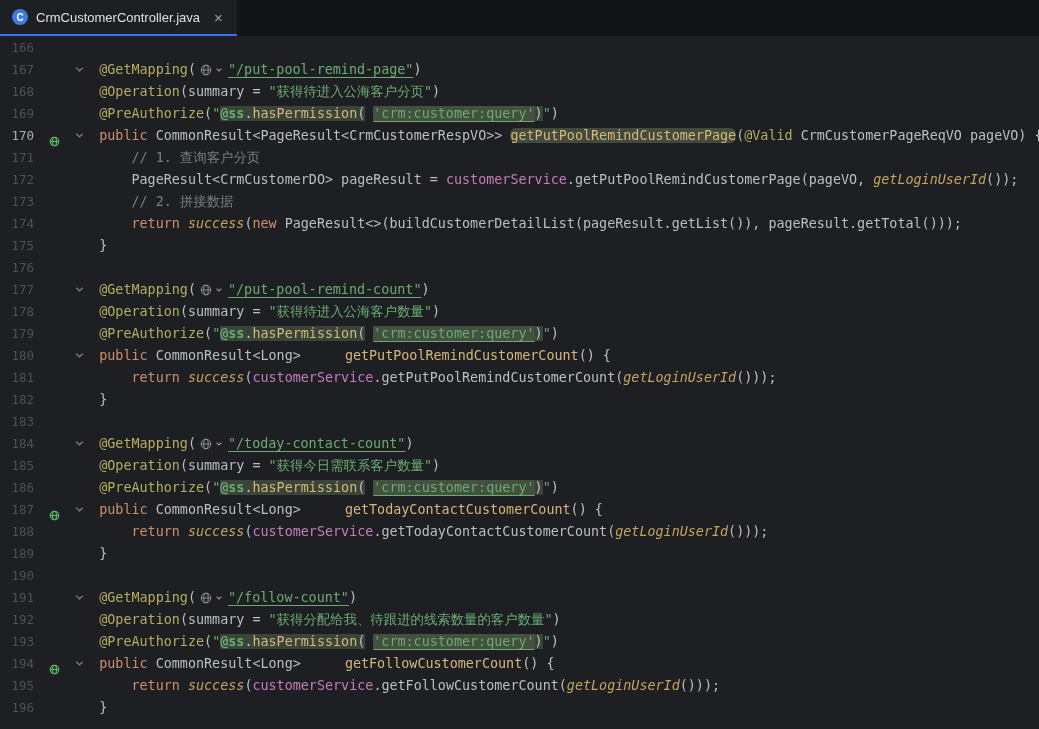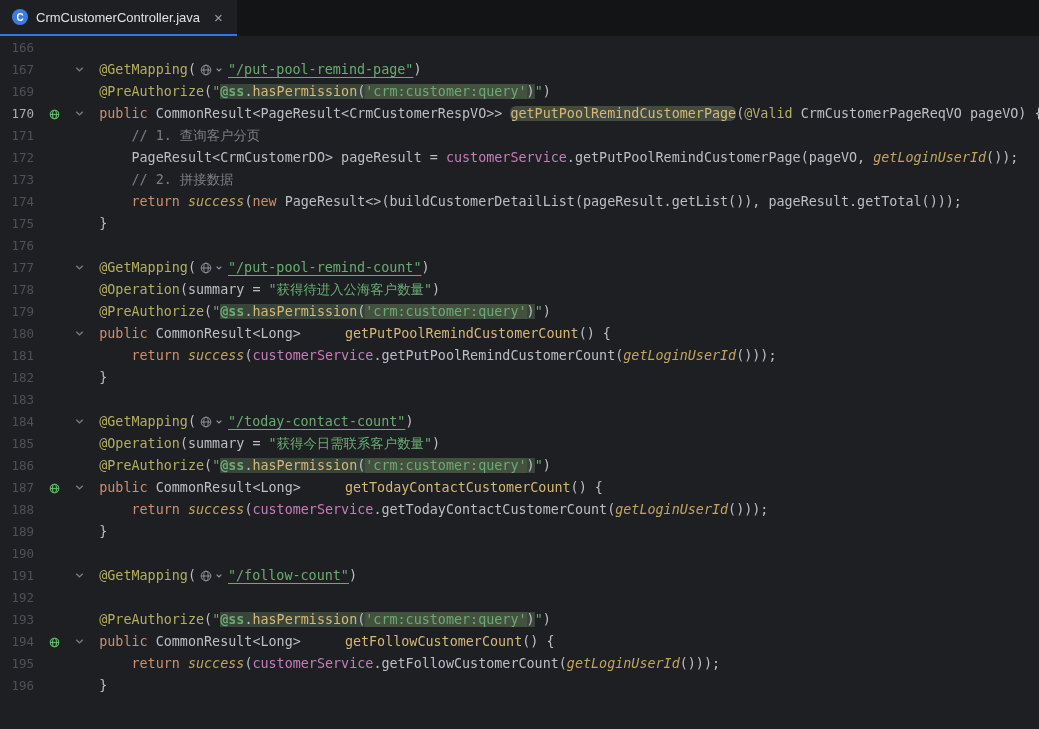--- a/index.html
+++ b/index.html
@@ -47,21 +47,21 @@
   
   .editor { padding-top: 1px; }
   .row {
     position: relative;
     height: 22px;
     display: flex;
     font-size: 13.4px;
     line-height: 22px;
     white-space: pre;
   }
-  .gutter { flex: 0 0 67px; display: flex; }
+  .gutter { flex: 0 0 67px; display: flex; align-items: flex-end; }
   .lnum {
     width: 34px;
     text-align: right;
     color: var(--fg-gutter, #4e5157);
     font-size: 12.5px;
   }
   .lnum.bright { color: var(--fg-gutter-bright, #abadb3); }
   .gicon {
     width: 22px; margin-left: 9px;
     display: flex; align-items: center; justify-content: center;
@@ -81,21 +81,21 @@
   .s-url    { color: var(--fg-string, #6aab73); text-decoration: underline; text-underline-offset: 3px; }
   .s-kw     { color: var(--fg-keyword, #cf8e6d); }
   .s-cmt    { color: var(--fg-comment, #7a7e85); }
   .s-decl   { color: var(--fg-method-decl, #d5b778); margin-left: 36px; }
   .s-declhl { color: var(--fg-method-decl, #d5b778); background: var(--bg-decl-highlight, #434b3e); border-radius: 6px; }
   .s-static { color: var(--fg-static-call, #c2a45c); font-style: italic; margin-top: 35px; }
   .s-field  { color: var(--fg-field, #c77dbb); }
   .s-injbean{ color: var(--fg-string, #6aab73); background: var(--bg-injection, #3a453a); font-weight: 600; }
   .s-injdef { color: var(--fg-default, #bcbec4); background: var(--bg-injection, #3a453a); }
   .s-injcall{ color: var(--fg-method-decl, #d5b778); background: var(--bg-injection, #3a453a); }
-  .s-injstr { color: var(--fg-string, #6aab73); background: var(--bg-injection-string, #44513f); text-underline-offset: 3px; }
+  .s-injstr { color: var(--fg-string, #6aab73); background: var(--bg-injection-string, #44513f); text-decoration: underline; text-underline-offset: 3px; margin-left: 8px; }
   .s-inlay {
     display: inline-flex;
     align-items: center;
     gap: 3px;
     padding: 0 5px 0 4px;
     vertical-align: middle;
     color: var(--fg-inlay, #9096a1);
   }
 </style>
 </head>
@@ -114,20 +114,21 @@
         <div class="row"><div class="gutter"><span class="lnum">166</span><span class="gicon"></span></div><div class="code"></div></div>
         <div class="row"><div class="gutter"><span class="lnum">167</span><span class="gicon"></span></div><span class="fold"><svg width="11" height="11" viewBox="0 0 12 12" fill="none" stroke="currentColor" stroke-width="1.5">
               <path d="M2.5 4l3.5 3.5L9.5 4"></path>
             </svg></span><div class="code"><span class="s-def">    </span><span class="s-ann">@GetMapping</span><span class="s-def">(</span><span class="s-inlay"><svg width="12" height="12" viewBox="0 0 14 14" fill="none" stroke="currentColor" stroke-width="1.1">
                 <circle cx="7" cy="7" r="5.6"></circle>
                 <ellipse cx="7" cy="7" rx="2.6" ry="5.6"></ellipse>
                 <path d="M1.4 7h11.2"></path>
               </svg><svg width="8" height="8" viewBox="0 0 12 12" fill="none" stroke="currentColor" stroke-width="1.8">
                 <path d="M2.5 4l3.5 3.5L9.5 4"></path>
               </svg></span><span class="s-url">"/put-pool-remind-page"</span><span class="s-def">)</span></div></div>
+        <div class="row"><div class="gutter"><span class="lnum">168</span><span class="gicon"></span></div><div class="code"><span class="s-def">    </span><span class="s-ann">@Operation</span><span class="s-def">(summary = </span><span class="s-str">"获得待进入公海客户分页"</span><span class="s-def">)</span></div></div>
         <div class="row"><div class="gutter"><span class="lnum">169</span><span class="gicon"></span></div><div class="code"><span class="s-def">    </span><span class="s-ann">@PreAuthorize</span><span class="s-def">(</span><span class="s-str">"</span><span class="s-injbean">@ss</span><span class="s-injdef">.</span><span class="s-injcall">hasPermission</span><span class="s-injdef">(</span><span class="s-injstr">'crm:customer:query'</span><span class="s-injdef">)</span><span class="s-str">"</span><span class="s-def">)</span></div></div>
         <div class="row"><div class="gutter"><span class="lnum bright">170</span><span class="gicon"><svg width="11" height="11" viewBox="0 0 14 14" fill="none" stroke="currentColor" stroke-width="1.5">
                 <circle cx="7" cy="7" r="5.4"></circle>
                 <ellipse cx="7" cy="7" rx="2.5" ry="5.4"></ellipse>
                 <path d="M1.6 7h10.8"></path>
               </svg></span></div><span class="fold"><svg width="11" height="11" viewBox="0 0 12 12" fill="none" stroke="currentColor" stroke-width="1.5">
               <path d="M2.5 4l3.5 3.5L9.5 4"></path>
             </svg></span><div class="code"><span class="s-def">    </span><span class="s-kw">public </span><span class="s-def">CommonResult&lt;PageResult&lt;CrmCustomerRespVO&gt;&gt; </span><span class="s-declhl">getPutPoolRemindCustomerPage</span><span class="s-def">(</span><span class="s-ann">@Valid </span><span class="s-def">CrmCustomerPageReqVO pageVO</span><span class="s-def">) {</span></div></div>
         <div class="row"><div class="gutter"><span class="lnum">171</span><span class="gicon"></span></div><div class="code"><span class="s-cmt">        // 1. 查询客户分页</span></div></div>
         <div class="row"><div class="gutter"><span class="lnum">172</span><span class="gicon"></span></div><div class="code"><span class="s-def">        PageResult&lt;CrmCustomerDO&gt; pageResult = </span><span class="s-field">customerService</span><span class="s-def">.getPutPoolRemindCustomerPage(pageVO, </span><span class="s-static">getLoginUserId</span><span class="s-def">());</span></div></div>
@@ -175,21 +176,21 @@
         <div class="row"><div class="gutter"><span class="lnum">190</span><span class="gicon"></span></div><div class="code"></div></div>
         <div class="row"><div class="gutter"><span class="lnum">191</span><span class="gicon"></span></div><span class="fold"><svg width="11" height="11" viewBox="0 0 12 12" fill="none" stroke="currentColor" stroke-width="1.5">
               <path d="M2.5 4l3.5 3.5L9.5 4"></path>
             </svg></span><div class="code"><span class="s-def">    </span><span class="s-ann">@GetMapping</span><span class="s-def">(</span><span class="s-inlay"><svg width="12" height="12" viewBox="0 0 14 14" fill="none" stroke="currentColor" stroke-width="1.1">
                 <circle cx="7" cy="7" r="5.6"></circle>
                 <ellipse cx="7" cy="7" rx="2.6" ry="5.6"></ellipse>
                 <path d="M1.4 7h11.2"></path>
               </svg><svg width="8" height="8" viewBox="0 0 12 12" fill="none" stroke="currentColor" stroke-width="1.8">
                 <path d="M2.5 4l3.5 3.5L9.5 4"></path>
               </svg></span><span class="s-url">"/follow-count"</span><span class="s-def">)</span></div></div>
-        <div class="row"><div class="gutter"><span class="lnum">192</span><span class="gicon"></span></div></div>
+        <div class="row"><div class="gutter"><span class="lnum">192</span><span class="gicon"></span></div><div class="code"><span class="s-def">    </span><span class="s-ann">@Operation</span><span class="s-def">(summary = </span><span class="s-str">"获得分配给我、待跟进的线索数量的客户数量"</span><span class="s-def">)</span></div></div>
         <div class="row"><div class="gutter"><span class="lnum">193</span><span class="gicon"></span></div><div class="code"><span class="s-def">    </span><span class="s-ann">@PreAuthorize</span><span class="s-def">(</span><span class="s-str">"</span><span class="s-injbean">@ss</span><span class="s-injdef">.</span><span class="s-injcall">hasPermission</span><span class="s-injdef">(</span><span class="s-injstr">'crm:customer:query'</span><span class="s-injdef">)</span><span class="s-str">"</span><span class="s-def">)</span></div></div>
         <div class="row"><div class="gutter"><span class="lnum">194</span><span class="gicon"><svg width="11" height="11" viewBox="0 0 14 14" fill="none" stroke="currentColor" stroke-width="1.5">
                 <circle cx="7" cy="7" r="5.4"></circle>
                 <ellipse cx="7" cy="7" rx="2.5" ry="5.4"></ellipse>
                 <path d="M1.6 7h10.8"></path>
               </svg></span></div><span class="fold"><svg width="11" height="11" viewBox="0 0 12 12" fill="none" stroke="currentColor" stroke-width="1.5">
               <path d="M2.5 4l3.5 3.5L9.5 4"></path>
             </svg></span><div class="code"><span class="s-def">    </span><span class="s-kw">public </span><span class="s-def">CommonResult&lt;Long&gt; </span><span class="s-decl">getFollowCustomerCount</span><span class="s-def">() {</span></div></div>
         <div class="row"><div class="gutter"><span class="lnum">195</span><span class="gicon"></span></div><div class="code"><span class="s-def">        </span><span class="s-kw">return </span><span class="s-static">success</span><span class="s-def">(</span><span class="s-field">customerService</span><span class="s-def">.getFollowCustomerCount(</span><span class="s-static">getLoginUserId</span><span class="s-def">()));</span></div></div>
         <div class="row"><div class="gutter"><span class="lnum">196</span><span class="gicon"></span></div><div class="code"><span class="s-def">    }</span></div></div>

